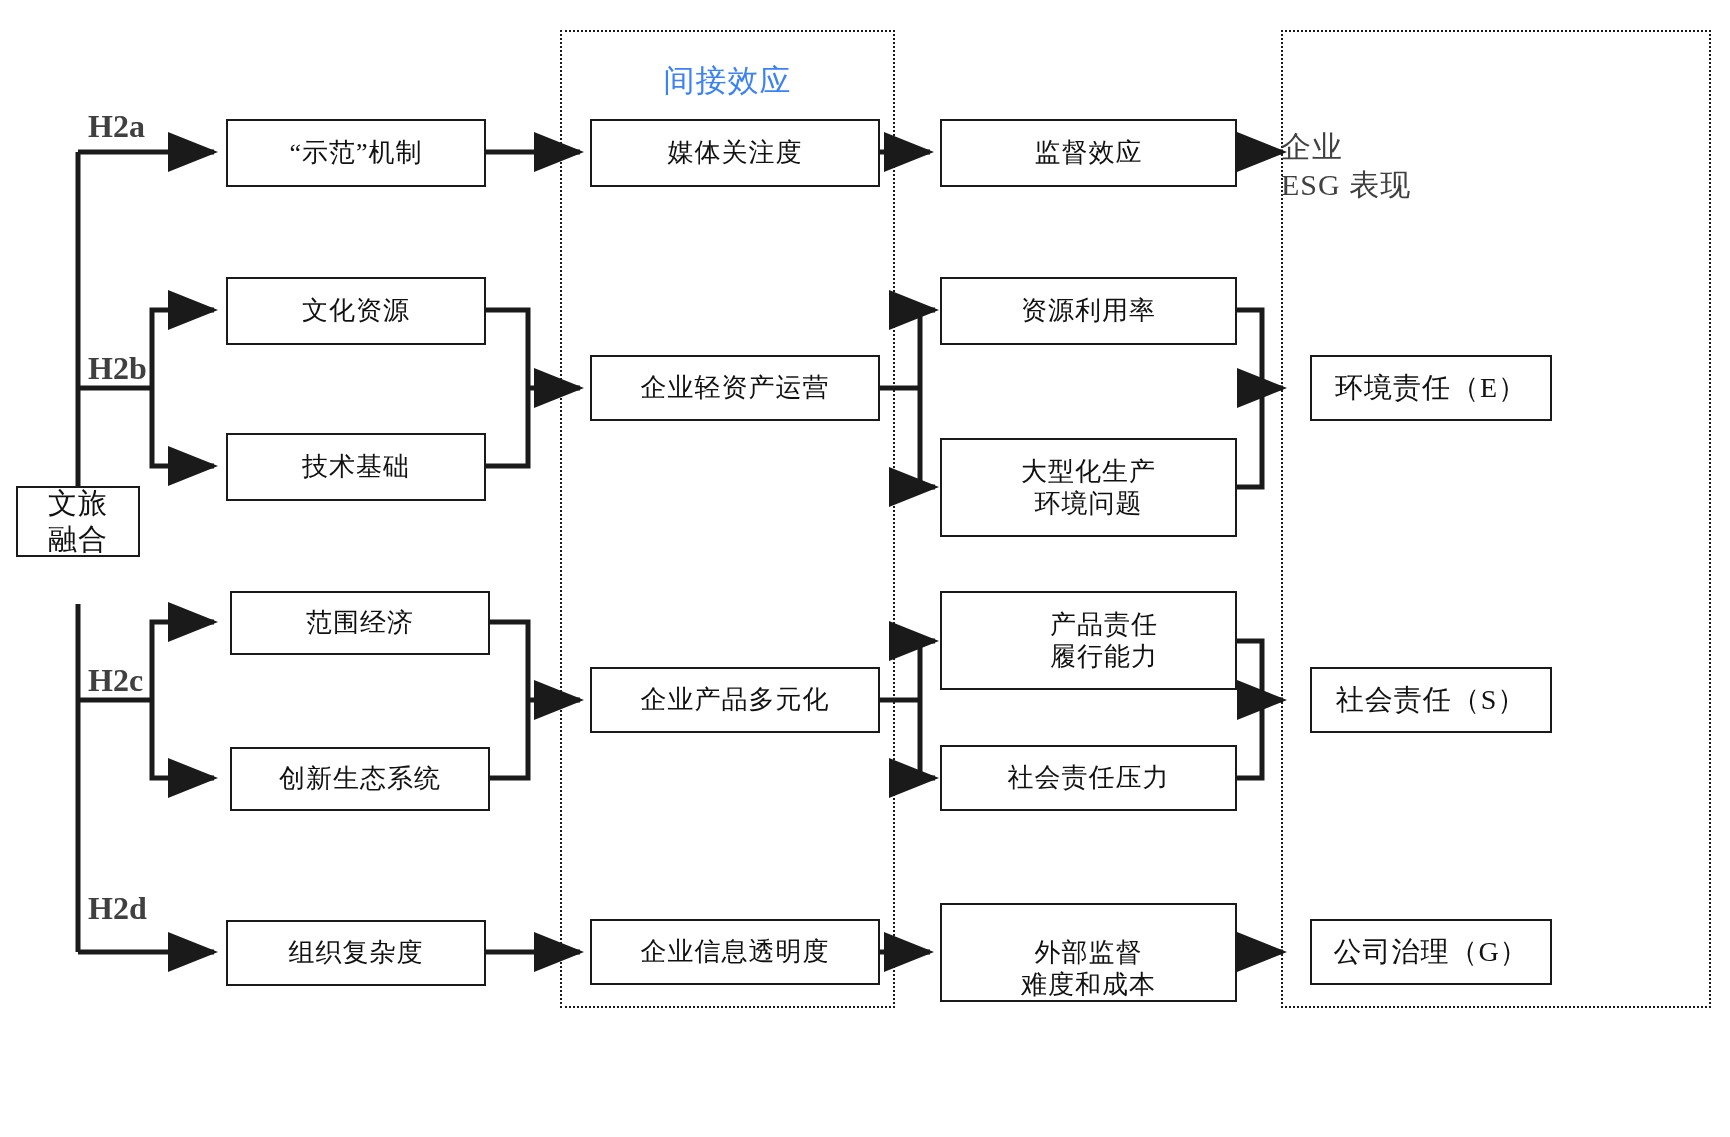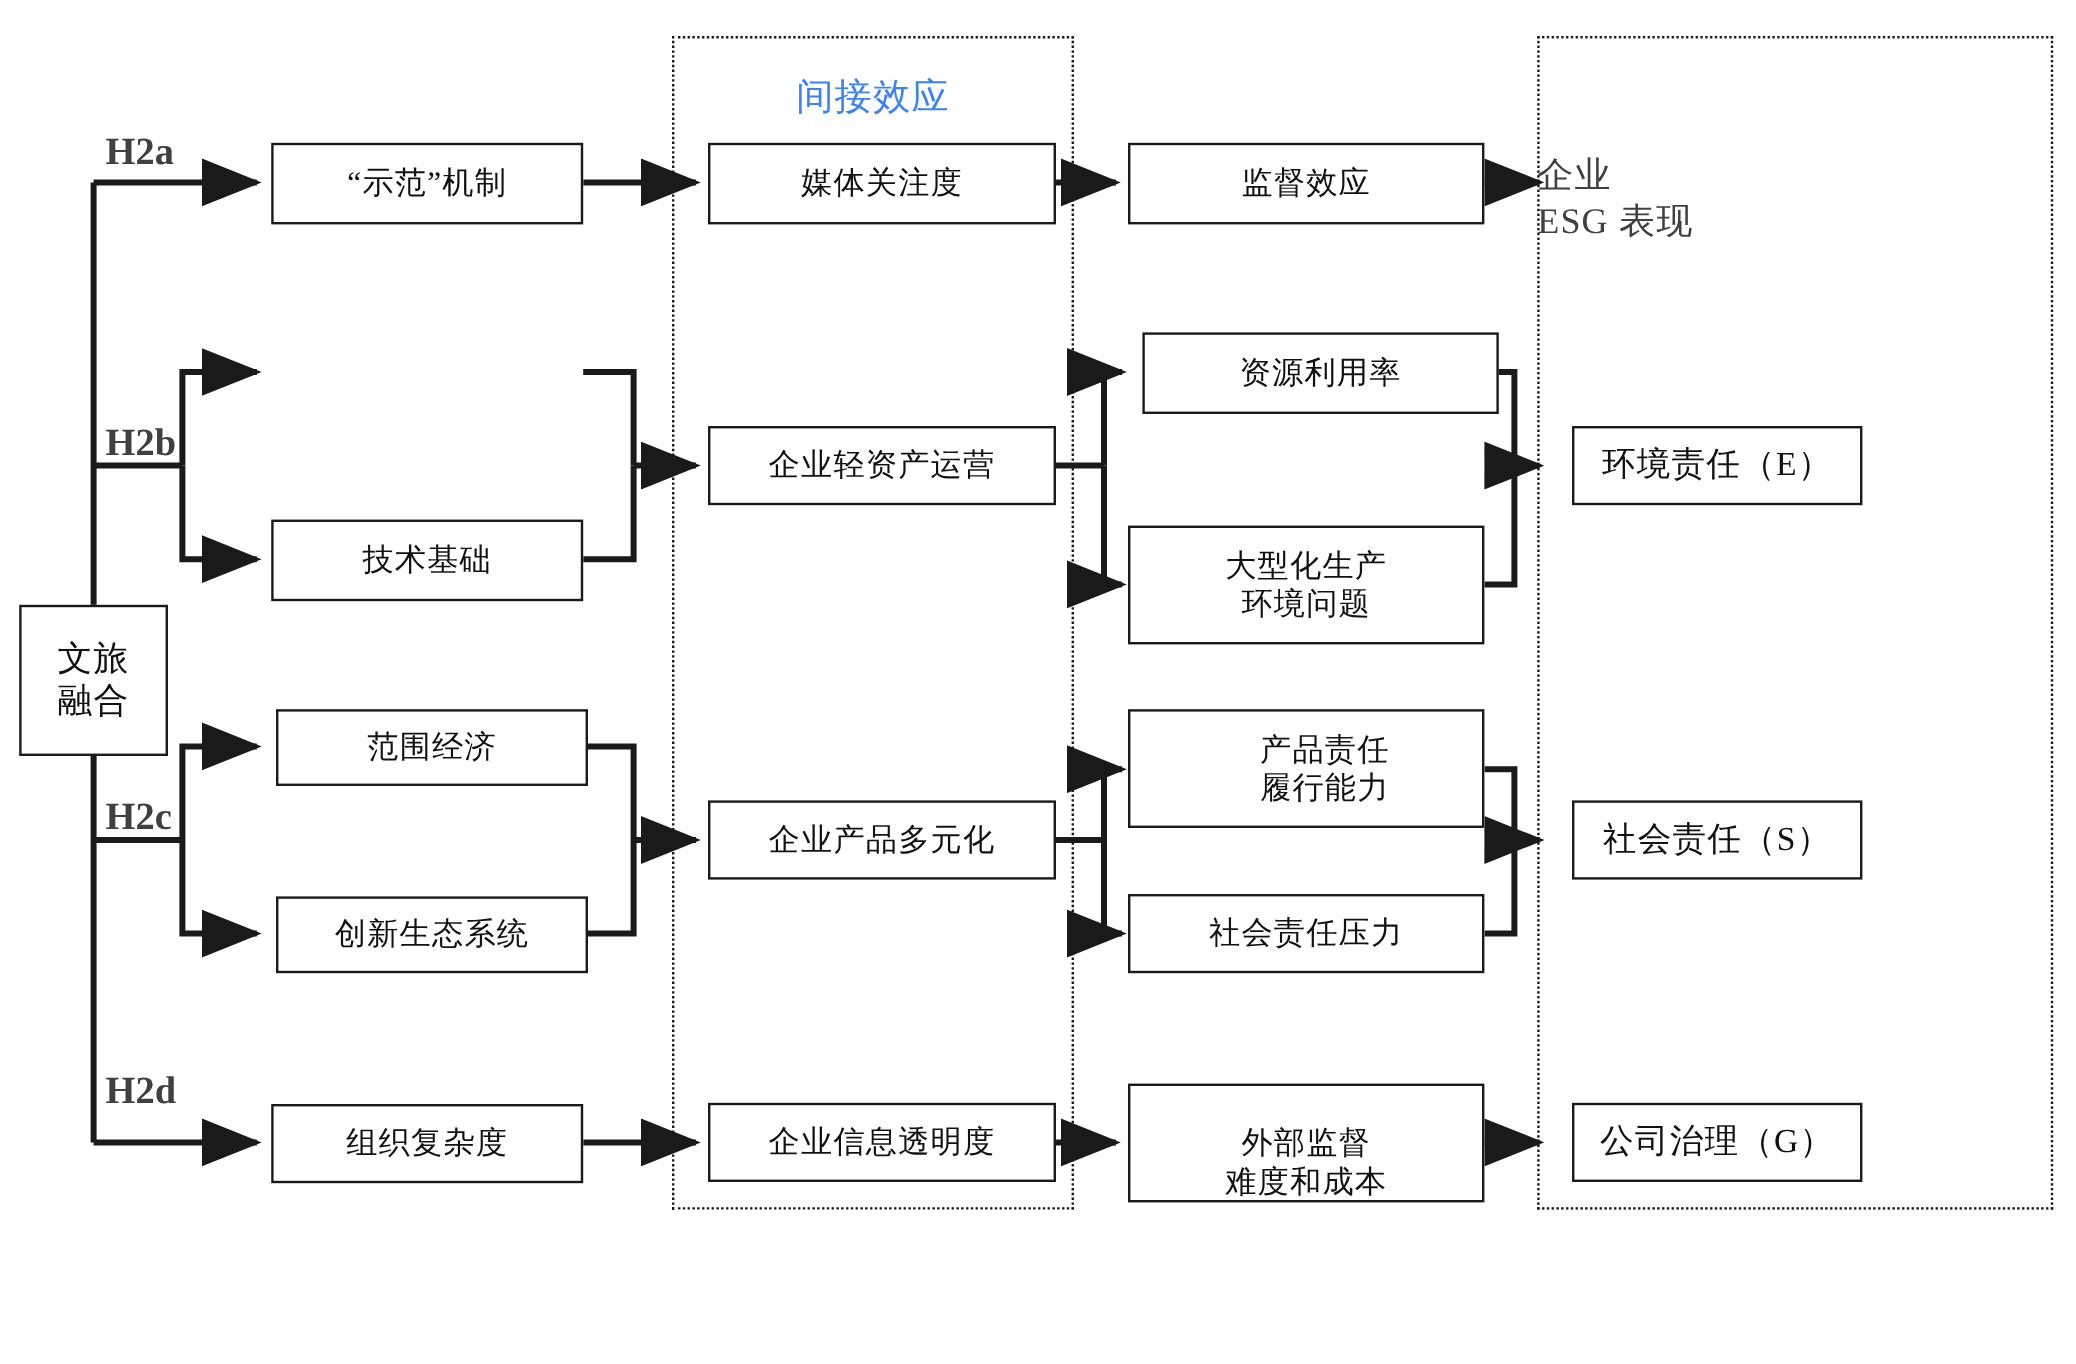--- a/index.html
+++ b/index.html
@@ -140,29 +140,32 @@
 
   <div class="group-box" style="left:1281px; top:30px; width:430px; height:978px;"></div>
   <div class="plain-label" style="left:1281px; top:128px; width:430px;">企业
 ESG 表现</div>
 
   <div class="hyp-label" style="left:88px; top:108px;">H2a</div>
   <div class="hyp-label" style="left:88px; top:350px;">H2b</div>
   <div class="hyp-label" style="left:88px; top:662px;">H2c</div>
   <div class="hyp-label" style="left:88px; top:890px;">H2d</div>
 
-  <div class="node" style="left:16px; top:504px; width:124px; height:126px; font-size:29px;">
+  <div class="node" style="left:16px; top:486px; width:124px; height:71px; font-size:29px;">
     <span class="txt" style="white-space:pre-line;">文旅
 融合</span>
   </div>
 
   <div class="node" style="left:226px; top:119px; width:260px; height:68px;">
     <span class="txt">“示范”机制</span>
   </div>
 
+  <div class="node" style="left:226px; top:277px; width:260px; height:68px;">
+    <span class="txt">文化资源</span>
+  </div>
 
   <div class="node" style="left:226px; top:433px; width:260px; height:68px;">
     <span class="txt">技术基础</span>
   </div>
 
   <div class="node" style="left:230px; top:591px; width:260px; height:64px;">
     <span class="txt">范围经济</span>
   </div>
 
   <div class="node" style="left:230px; top:747px; width:260px; height:64px;">
@@ -186,21 +189,21 @@
   </div>
 
   <div class="node" style="left:590px; top:919px; width:290px; height:66px;">
     <span class="txt">企业信息透明度</span>
   </div>
 
   <div class="node" style="left:940px; top:119px; width:297px; height:68px;">
     <span class="txt">监督效应</span>
   </div>
 
-  <div class="node" style="left:940px; top:277px; width:297px; height:68px;margin-left:12px;">
+  <div class="node" style="left:940px; top:277px; width:297px; height:68px;">
     <span class="txt">资源利用率</span>
   </div>
 
   <div class="node" style="left:940px; top:438px; width:297px; height:99px;">
     <span class="txt" style="white-space:pre-line;">大型化生产
 环境问题</span>
   </div>
 
   <div class="node" style="left:940px; top:591px; width:297px; height:99px;">
     <span class="txt" style="white-space:pre-line;margin-left:31px;">产品责任

